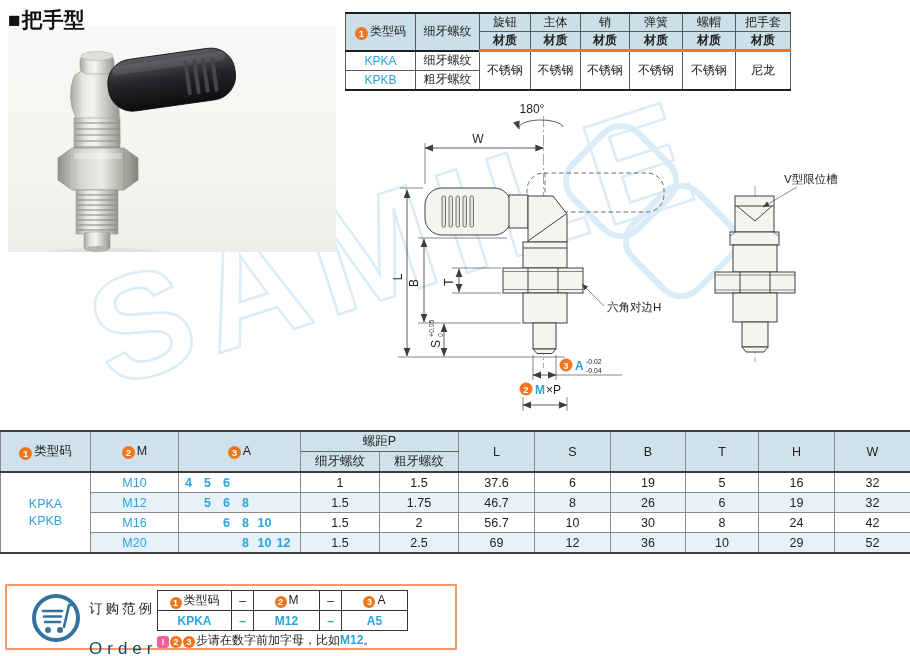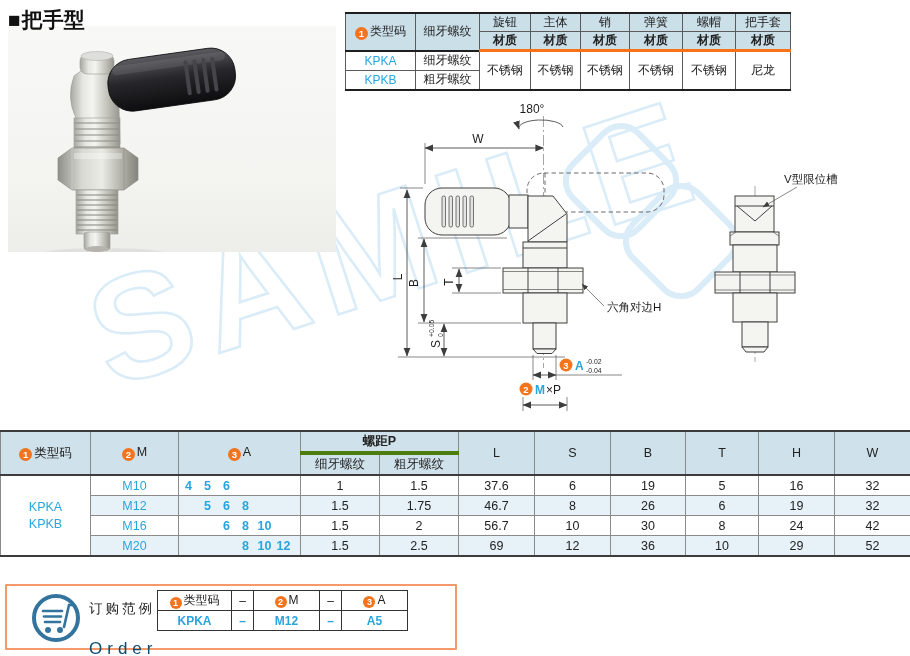--- a/index.html
+++ b/index.html
@@ -62,21 +62,21 @@
   .cntxt{font-size:11.5px;fill:#1d1d1d;}
   .toltxt{font-size:6.8px;fill:#1d1d1d;}
   .cytxt{fill:#29a5dc;font-weight:bold;font-size:12px;}
   .badgetxt{font-size:9.5px;font-weight:bold;fill:#fff;}
 
   
   .dim-table{left:0;top:430px;width:910px;z-index:2;font-size:12.5px;}
   .dim-table{border-top:2px solid #3c3c3c;border-bottom:2px solid #3c3c3c;}
   .dim-table th,.dim-table td{border:1px solid #8a8a8a;height:19px;font-weight:normal;}
   .dim-table thead th{background:rgba(203,223,233,0.93);border-bottom:2px solid #3c3c3c;}
-  .dim-table thead th.pitch{border-bottom:4px solid #4d7c0f;font-weight:bold;}
+  .dim-table thead th.pitch{border-bottom:1px solid #4d7c0f;}
   .dim-table tbody tr.band td{background:rgba(227,240,247,0.88);}
   .dim-table td.code{background:transparent;}
   .dim-table td.code div{line-height:17px;}
   .acell{text-align:left;}
   .acell .slot{display:inline-block;width:19px;text-align:center;color:#29a5dc;font-weight:bold;}
 
   
   .order-box{
     left:5px;top:584px;width:448px;height:62px;z-index:2;background:#fff;
     border:2px solid #f5996d;border-radius:1px;
@@ -470,13 +470,16 @@
     <tr>
       <td class="cy">KPKA</td>
       <td class="cy">–</td>
       <td class="cy">M12</td>
       <td class="cy">–</td>
       <td class="cy">A5</td>
     </tr>
   </tbody>
     </table>
 
+  <div class="abs order-note">
+    <span class="note-badge">!</span><span class="nbadge">2</span><span class="nbadge">3</span><span>步请在数字前加字母，比如</span><span class="cy">M12</span><span>。</span>
+  </div>
 </div>
 
 </body></html>

